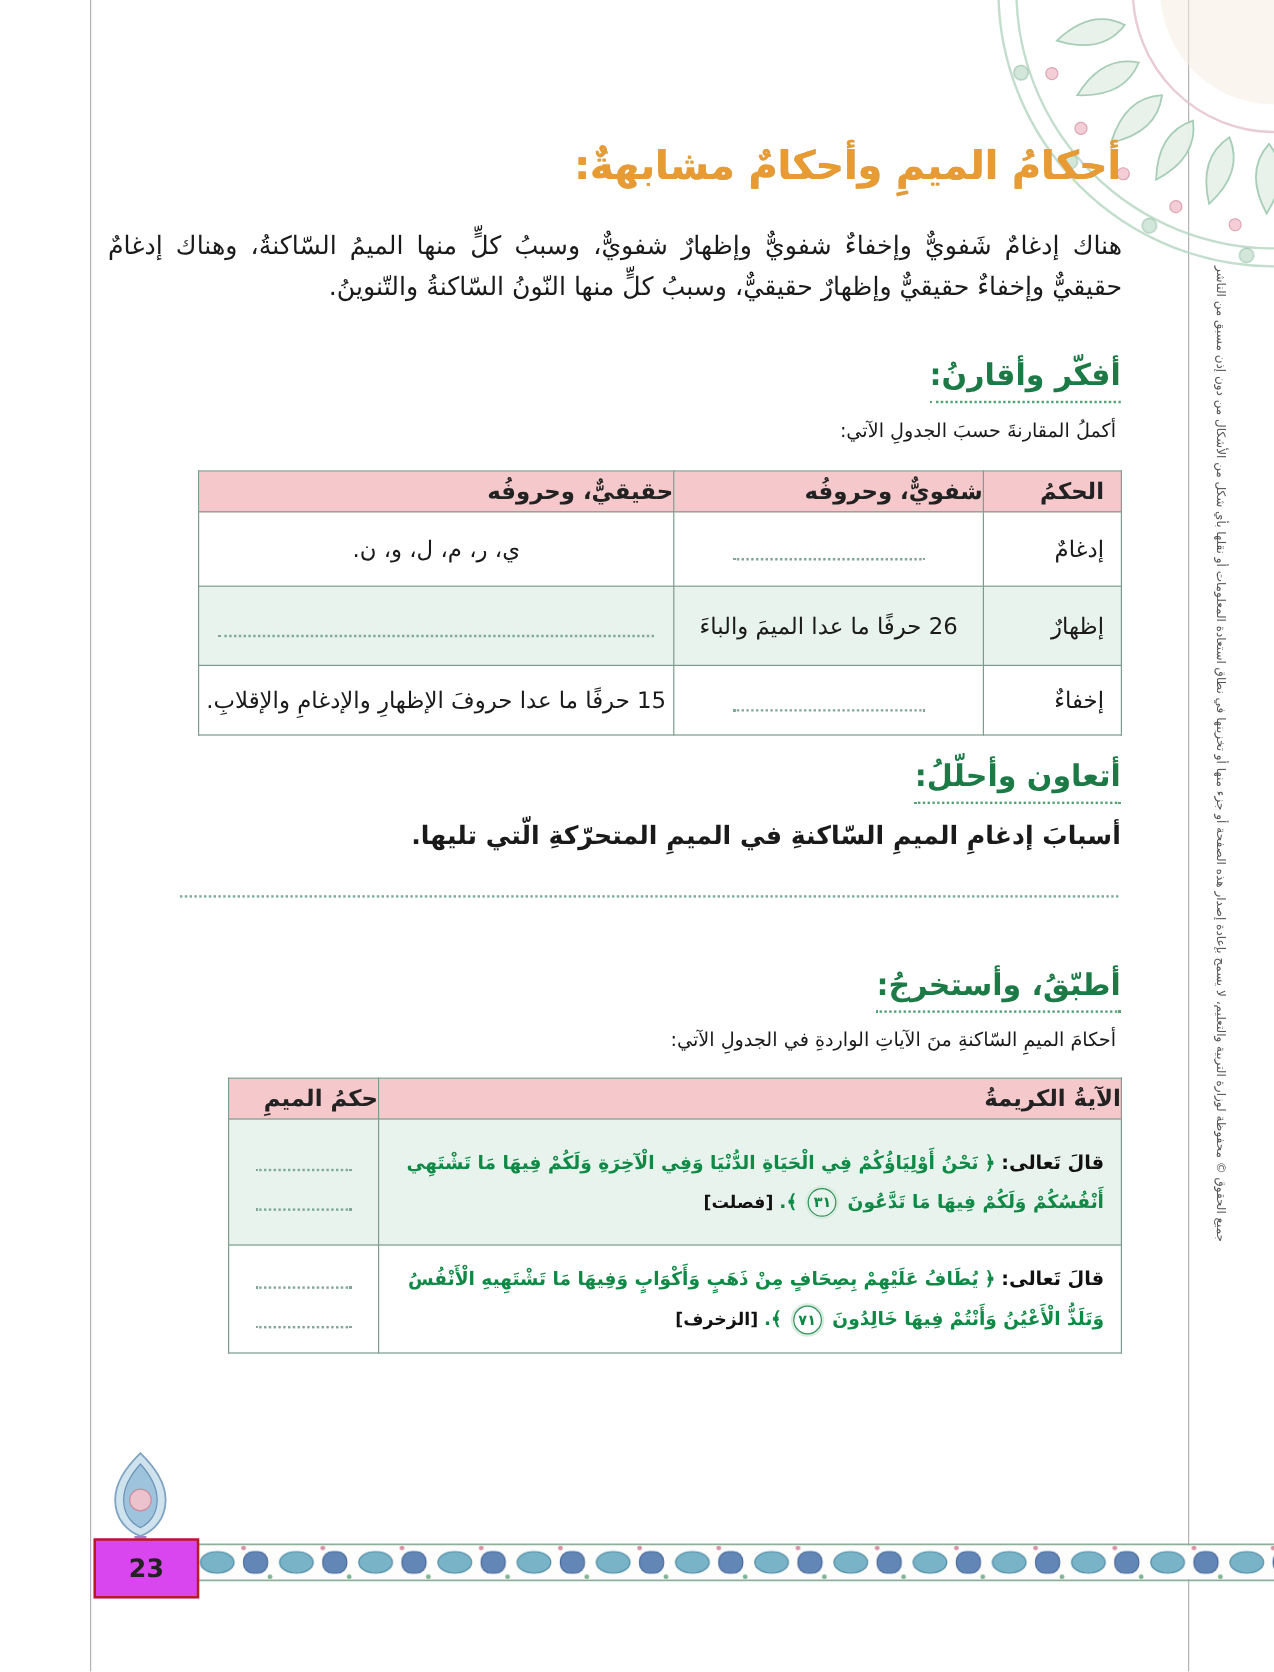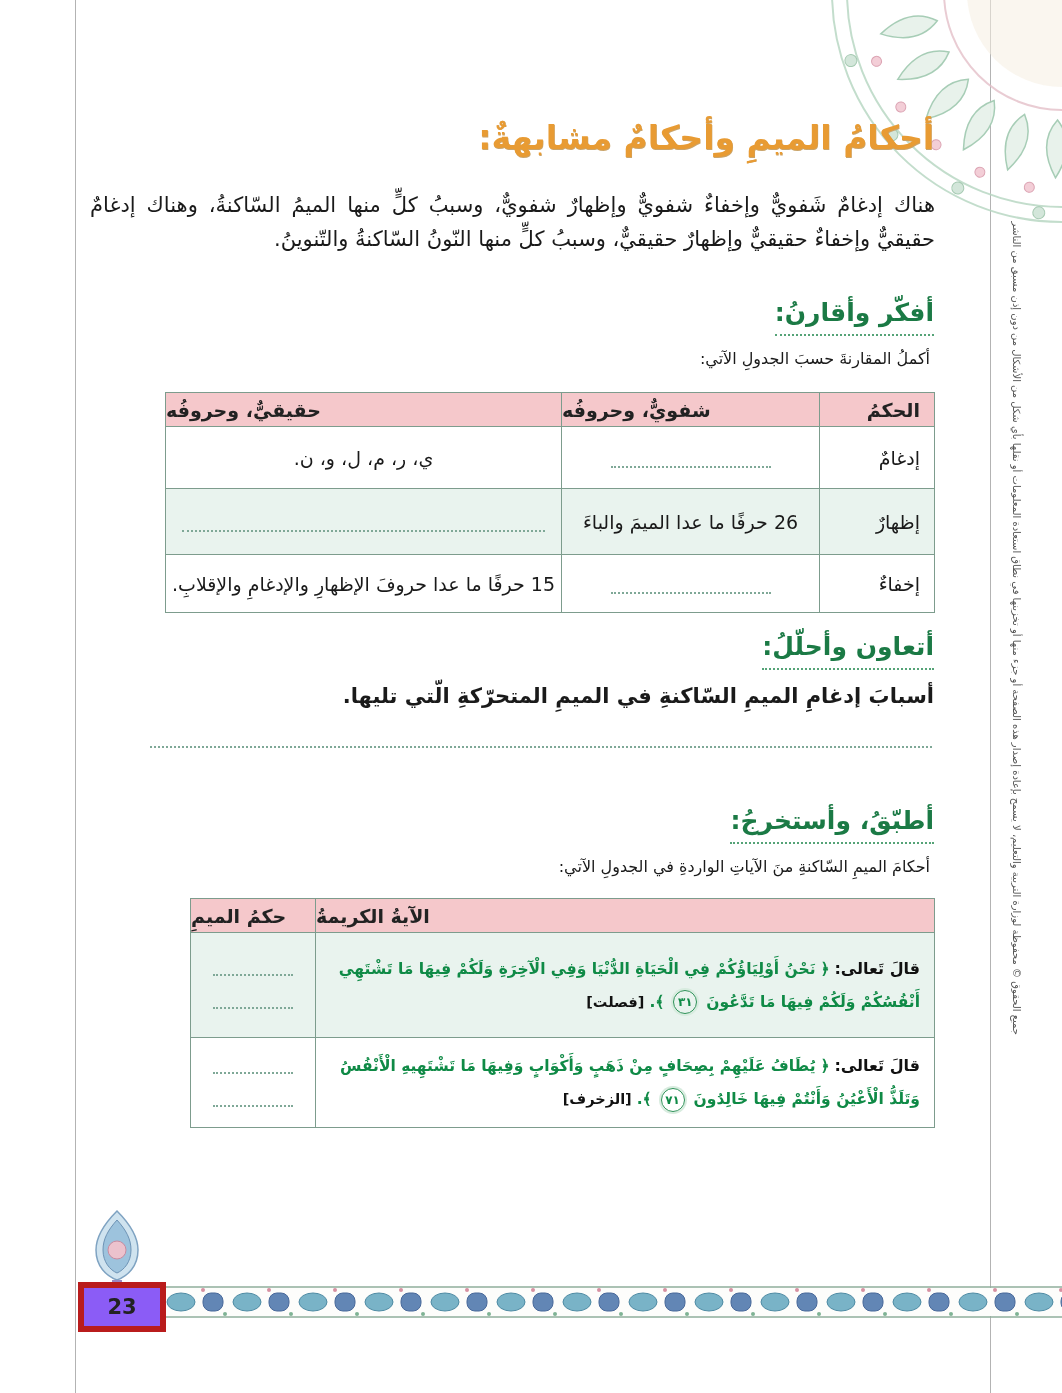--- a/index.html
+++ b/index.html
@@ -41,21 +41,21 @@
 
   
   .dots { display:inline-block; border-bottom:2px dotted #7fa897; height:0.95em; vertical-align:middle; }
   .dot-rule { position:absolute; top:738px; right:130px; left:150px; border-bottom:2px dotted #7fa897; height:10px; }
 
   
   .tbl-wrap1 { position:absolute; top:392px; right:127px; width:770px; }
   .tbl-wrap2 { position:absolute; top:898px; right:127px; width:745px; }
   table { border-collapse:collapse; width:100%; table-layout:fixed; }
   td,th { border:1px solid #7d9c8d; vertical-align:middle; }
-  th { background:#f5c8cb; font-weight:bold; color:#222; font-size:19px; height:34px; text-align:left; }
+  th { background:#f5c8cb; font-weight:bold; color:#222; font-size:19px; height:34px; text-align:right; }
   th.rule-head { text-align:right; padding-right:14px;margin-top:44px; }
   .t1 td { font-size:19px; text-align:center; }
   .t1 .rule-cell { text-align:right; padding-right:14px; }
   .t1 tr.r1 { height:62px; }
   .t1 tr.r2 { height:66px; background:#e9f3ee; }
   .t1 tr.r3 { height:58px; }
   .t2 tr.v1 { height:95px; }
   .t2 tr.v2 { height:105px; background:#e9f3ee; }
   .t2 tr.v3 { height:90px; }
   .verse-cell { padding:10px 14px; text-align:right; line-height:2.1; font-size:15.5px; }
@@ -77,21 +77,21 @@
     position:absolute; top:1035px; right:40px; width:695px;
     transform:rotate(90deg); transform-origin:top right;
     font-size:10px; color:#555; white-space:nowrap; text-align:center;
   }
 
   
   .band { position:absolute; top:1284px; left:163px; right:0; height:36px; }
   .tree { position:absolute; left:82px; top:1208px; }
   .page-num-box {
     position:absolute; left:78px; top:1282px; width:88px; height:50px;
-    border:6px solid #b91c1c; background:#8b5cf6;
+    border:2px solid #b91c1c; background:#d946ef;
     display:flex; align-items:center; justify-content:center;
     font-size:21px; font-weight:bold; color:#222;
   }
 </style>
 </head>
 <body>
 
 <div class="page-root">
 
   <div class="frame-line frame-left"></div>

